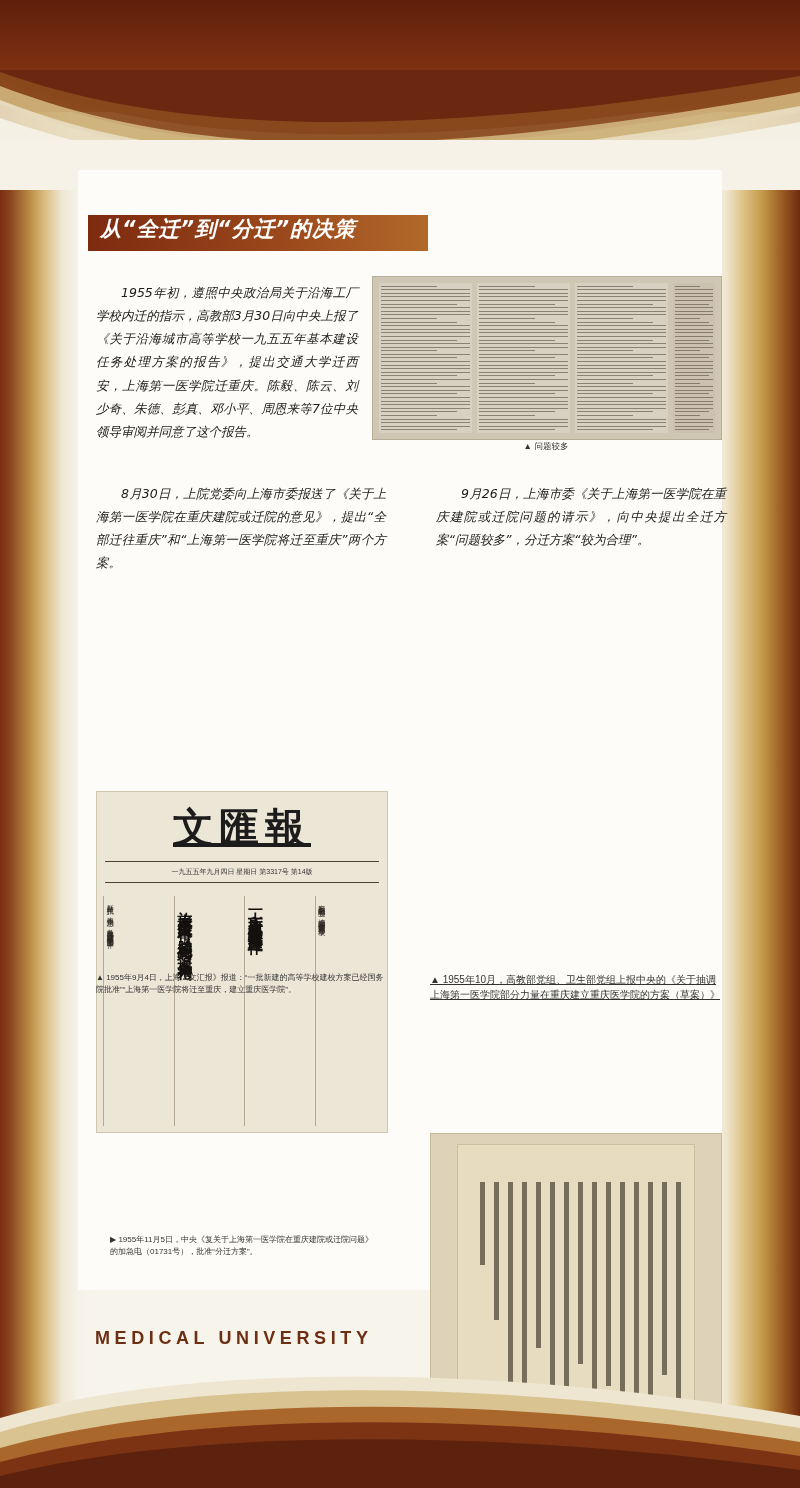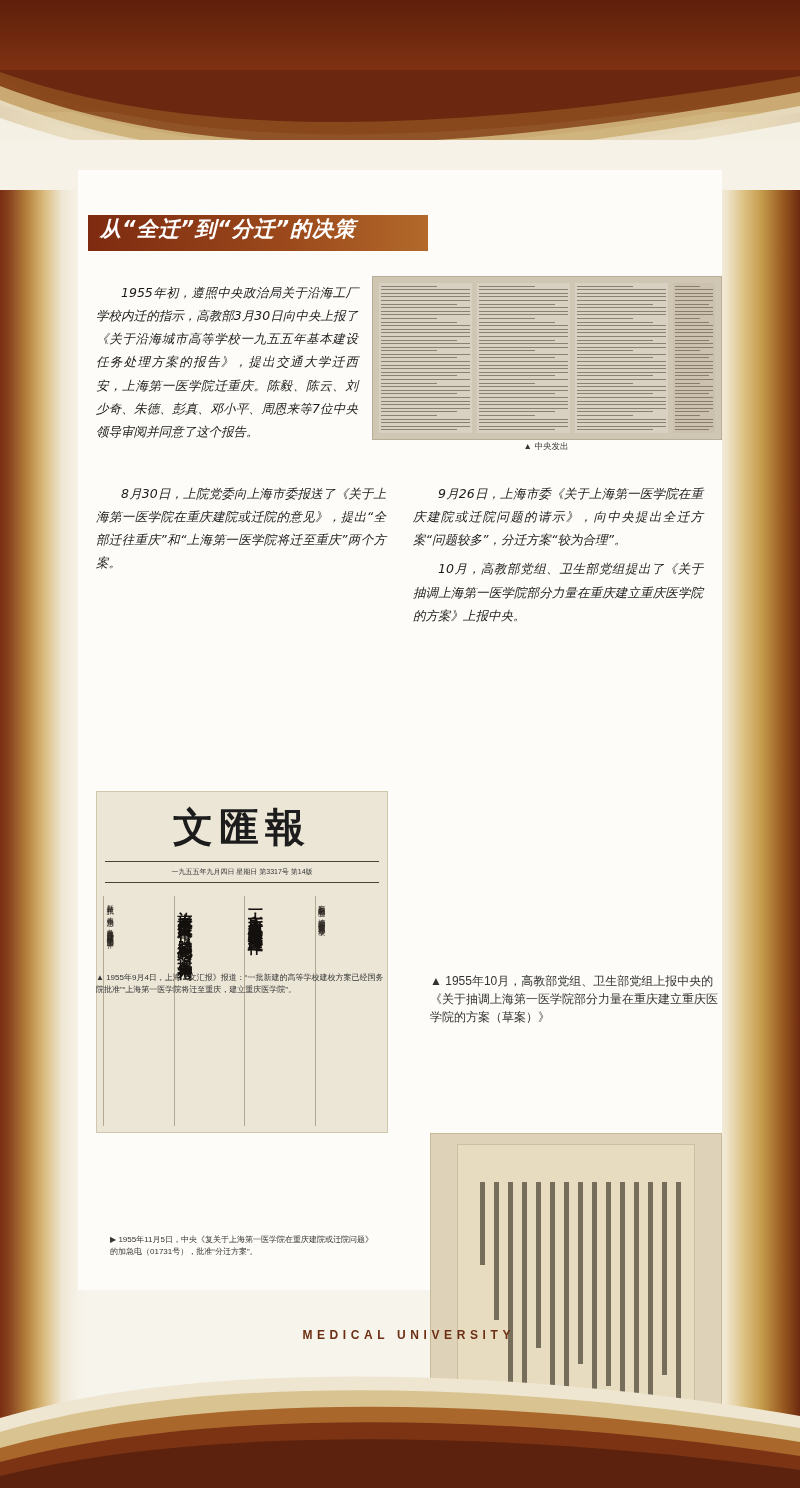--- a/index.html
+++ b/index.html
@@ -51,50 +51,50 @@
     font-size:12.5px;line-height:1.85;color:#1a1a1a;text-align:justify;
     text-indent:2em;margin:0 0 6px 0;
     font-family:"DejaVu Sans","Liberation Sans",sans-serif;
     font-style:italic;
   }
   .blk1{position:absolute;left:96px;top:281px;width:262px;}
   .img1{position:absolute;left:372px;top:276px;width:348px;height:162px;}
   .cap1{position:absolute;left:372px;top:441px;width:348px;font-size:8.5px;color:#333;text-align:center;}
 
   .blk2{position:absolute;left:96px;top:482px;width:290px;}
-  .blk3{position:absolute;left:413px;top:482px;width:290px;}
+  .blk3{position:absolute;left:436px;top:482px;width:290px;}
 
   .img2{position:absolute;left:96px;top:627px;width:290px;height:340px;}
   .cap2{position:absolute;left:96px;top:972px;width:292px;font-size:8px;color:#333;line-height:1.5;}
   .img3{position:absolute;left:430px;top:627px;width:290px;height:340px;}
-  .cap3{position:absolute;left:430px;top:972px;width:292px;font-size:12px;color:#333;line-height:1.5;}
+  .cap3{position:absolute;left:430px;top:972px;width:292px;font-size:10px;color:#333;line-height:1.5;text-decoration:underline;}
 
   .blk4{position:absolute;left:96px;top:1025px;width:280px;}
   .cap4{position:absolute;left:110px;top:1234px;width:270px;font-size:8px;color:#333;line-height:1.5;}
 
   
   .footer{
     position:absolute;left:95px;top:1318px;width:420px;color:#6c2f13;
   }
   .footer .l1{font-size:15px;letter-spacing:5px;font-weight:bold;}
-  .footer .l2{font-size:12px;letter-spacing:4.6px;margin-top:10px;font-weight:bold;text-align:right;}
+  .footer .l2{font-size:18px;letter-spacing:4.6px;margin-top:10px;font-weight:bold;}
 
   
   .doc{position:relative;overflow:hidden;}
   .doc-1{background:#cfc6b4;border:1px solid #b8ad96;}
   .cols{position:absolute;inset:6px;display:flex;gap:5px;}
   .col{flex:1;background:#d8d0c0;position:relative;overflow:hidden;}
   .col .line{height:1px;background:#6b6355;margin:2.6px 2px;opacity:.72;}
   .col .line.s{width:60%;}
   .col .line.m{width:82%;}
 
   .doc-2{background:#ece6d7;border:1px solid #cfc6ad;}
   .news-head{
     text-align:center;color:#1c1c1c;font-weight:bold;font-size:40px;
-    letter-spacing:6px;padding-top:8px;font-family:"DejaVu Sans",sans-serif;
+    letter-spacing:6px;padding-top:8px;font-family:"DejaVu Sans",sans-serif;text-decoration:underline;
   }
   .news-sub{height:20px;margin:6px 8px;border-top:1px solid #4b4238;border-bottom:1px solid #4b4238;
      font-size:7px;color:#333;display:flex;align-items:center;justify-content:space-around;}
   .news-body{position:absolute;left:6px;right:6px;top:104px;bottom:6px;display:flex;gap:4px;}
   .vcol{flex:1;border-left:1px solid #b3a894;position:relative;}
   .vbig{
     writing-mode:vertical-rl;font-size:15px;font-weight:bold;color:#14110e;
     letter-spacing:2px;padding:4px 2px;line-height:1.1;
   }
   .vsm{writing-mode:vertical-rl;font-size:7px;color:#2a2520;letter-spacing:1px;padding:3px 1px;line-height:1.25;}
@@ -305,29 +305,28 @@
           <div class="line m"></div>
           <div class="line s"></div>
           <div class="line"></div>
           <div class="line"></div>
           <div class="line"></div>
           <div class="line m"></div>
           <div class="line"></div>
         </div>
     </div>
   </div>
-  <div class="cap1">▲ 中央发出</div>
+  <div class="cap1">▲ 问题较多</div>
 
   <div class="blk2">
     <p class="para">8月30日，上院党委向上海市委报送了《关于上海第一医学院在重庆建院或迁院的意见》，提出“全部迁往重庆”和“上海第一医学院将迁至重庆”两个方案。</p>
   </div>
 
   <div class="blk3">
     <p class="para">9月26日，上海市委《关于上海第一医学院在重庆建院或迁院问题的请示》，向中央提出全迁方案“问题较多”，分迁方案“较为合理”。</p>
-    <p class="para">10月，高教部党组、卫生部党组提出了《关于抽调上海第一医学院部分力量在重庆建立重庆医学院的方案》上报中央。</p>
   </div>
 
   <div class="img2 doc doc-2">
     <div class="news-head">文匯報</div>
     <div class="news-sub">
       <span>一九五五年九月四日  星期日  第3317号  第14版</span>
     </div>
     <div class="news-body">
       <div class="vcol">
         <div class="vsm">新華社訊　本報消息　各地高等學校積極準備開學工作</div>

